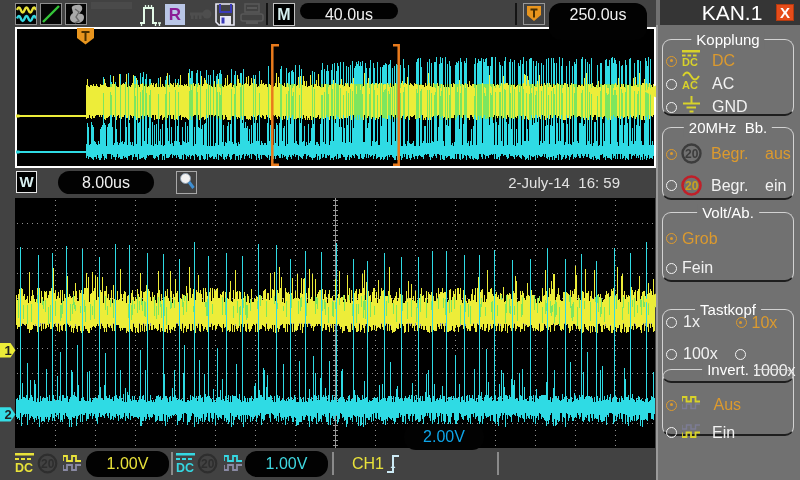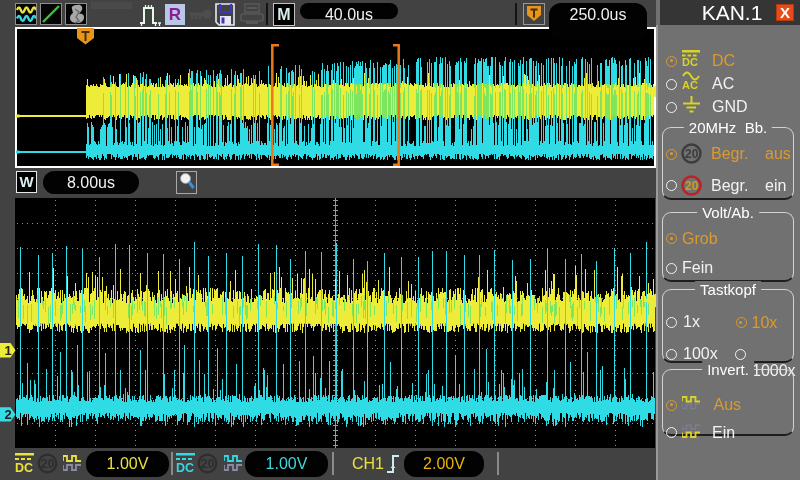--- a/index.html
+++ b/index.html
@@ -133,27 +133,28 @@
 <div class="sep" style="left:515px;top:3px;height:22px"></div>
 <div class="abs" style="left:523px;top:3px;width:22px;height:22px;border:1px solid #989898">
 <svg width="20" height="20" shape-rendering="auto">
         <polygon points="3,2 17,2 17,11 10,17 3,11" fill="#e8951e"></polygon>
         <path d="M6.5 5.5h7M10 5.5v8" stroke="#4a3000" stroke-width="2" fill="none"></path>
       </svg>
     </div>
 <div class="pill" style="left:549px;top:3px;width:98px;height:37px;line-height:23px">250.0us</div>
 
 <div class="abs" style="left:16px;top:171px;width:21px;height:22px;background:#000;border:1.5px solid #e8e8e8;color:#d8eeee;font-weight:bold;font-size:15px;text-align:center;line-height:19px">W</div>
-<div class="pill" style="left:43px;top:171px;width:96px;height:23px;line-height:23px">8.00us</div>
+<div class="pill" style="left:58px;top:171px;width:96px;height:23px;line-height:23px">8.00us</div>
 <div class="abs" style="left:176px;top:171px;width:21px;height:23px;border:1px solid #a8a8a8">
 <svg width="19" height="21" shape-rendering="auto">
         <circle cx="8.5" cy="6.5" r="5" fill="#f2f2f2" stroke="#8899aa"></circle>
         <path d="M12 10L16.5 16" stroke="#3f8fd2" stroke-width="3"></path>
       </svg>
     </div>
+<div class="abs" style="left:480px;top:171px;width:140px;text-align:right;color:#e2e2e2;font-size:15px;line-height:23px">2-July-14&nbsp;&nbsp;16:&nbsp;59</div>
 
 <svg class="abs" style="left:15px;top:452px" width="20" height="23" shape-rendering="auto">
 <rect x="0" y="1" width="19" height="2.5" fill="#e8e23a"></rect>
 <path d="M0 7h4M6 7h4M12 7h4" stroke="#e8e23a" stroke-width="2"></path>
 <text x="0" y="20" font-size="12.5" font-weight="bold" fill="#e8e23a">DC</text>
     </svg>
 <svg class="abs" style="left:37px;top:453px" width="21" height="21" shape-rendering="auto">
 <circle cx="10.5" cy="10.5" r="8.8" fill="none" stroke="#2e2e2e" stroke-width="2.2"></circle>
 <text x="4" y="15" font-size="12" font-weight="bold" fill="#2e2e2e">20</text>
     </svg>
@@ -176,27 +177,30 @@
 <path d="M0 7V2h4v5h5V2h4v5h5" stroke="#35d8e2" stroke-width="1.8" fill="none"></path>
 <path d="M0 11v5h4v-5h5v5h4v-5h5" stroke="#8a8aa4" stroke-width="1.8" fill="none"></path>
     </svg>
 <div class="pill" style="left:245px;top:451px;width:83px;height:26px;line-height:26px;color:#3fd8e0">1.00V</div>
 <div class="sep" style="left:332px;top:452px;height:23px;background:#8a8a8a;width:1.5px"></div>
 <div class="abs" style="left:352px;top:452px;color:#e8e23a;font-size:16px;line-height:23px">CH1</div>
 <svg class="abs" style="left:386px;top:451px" width="18" height="25" shape-rendering="auto">
 <path d="M1 21h6V5h6" stroke="#cdeaf5" stroke-width="2" fill="none"></path>
 <path d="M7 14l-2.5 3h5z" fill="#cdeaf5"></path>
     </svg>
-<div class="pill" style="left:404px;top:451px;width:80px;height:26px;line-height:26px;color:#eab308">2.00V</div>
+<div class="pill" style="left:404px;top:424px;width:80px;height:26px;line-height:26px;color:#0ea5e9">2.00V</div>
 <div class="sep" style="left:497px;top:452px;height:23px;background:#8a8a8a;width:1.5px"></div>
 
 <div id="side">
 <div style="position:absolute;left:0;top:25px;width:1.5px;height:455px;background:#9a9a9a"></div>
 <div id="sbt">KAN.1</div>
       <div id="sx">X</div>
+<div class="grp" style="top:39px;height:77px">
+        <span class="leg">Kopplung</span>
+      </div>
 <div class="rad rsel" style="left:10px;top:55.5px">
         <i></i>
       </div>
 <svg class="abs" style="left:26px;top:49px" width="19" height="21" shape-rendering="auto">
 <rect x="0" y="1" width="18" height="2.5" fill="#d8d22a"></rect>
 <path d="M0 6.5h3.6M5.5 6.5h3.6M11 6.5h3.6" stroke="#d8d22a" stroke-width="2"></path>
 <text x="0" y="17" font-size="11" font-weight="bold" fill="#d8d22a">DC</text>
       </svg>
 <div class="lb org" style="left:56px;top:54px">DC</div>
 <div class="rad" style="left:10px;top:78.5px"></div>
@@ -234,21 +238,21 @@
 <div class="grp" style="top:212px;height:70px">
         <span class="leg">Volt/Ab.</span>
       </div>
 <div class="rad rsel" style="left:10px;top:233px">
         <i></i>
       </div>
 <div class="lb org" style="left:26px;top:231.5px">Grob</div>
 <div class="rad" style="left:10px;top:262.5px"></div>
 <div class="lb" style="left:26px;top:261px">Fein</div>
 
-<div class="grp" style="top:289px;height:74px">
+<div class="grp" style="top:309px;height:74px">
         <span class="leg">Tastkopf</span>
       </div>
 <div class="rad" style="left:10px;top:316.5px"></div>
 <div class="lb" style="left:27px;top:315px">1x</div>
 <div class="rad rsel" style="left:79.5px;top:317px">
         <i></i>
       </div>
 <div class="lb org" style="left:95.5px;top:315.5px">10x</div>
 <div class="rad" style="left:10px;top:348.5px"></div>
 <div class="lb" style="left:27px;top:347px">100x</div>

